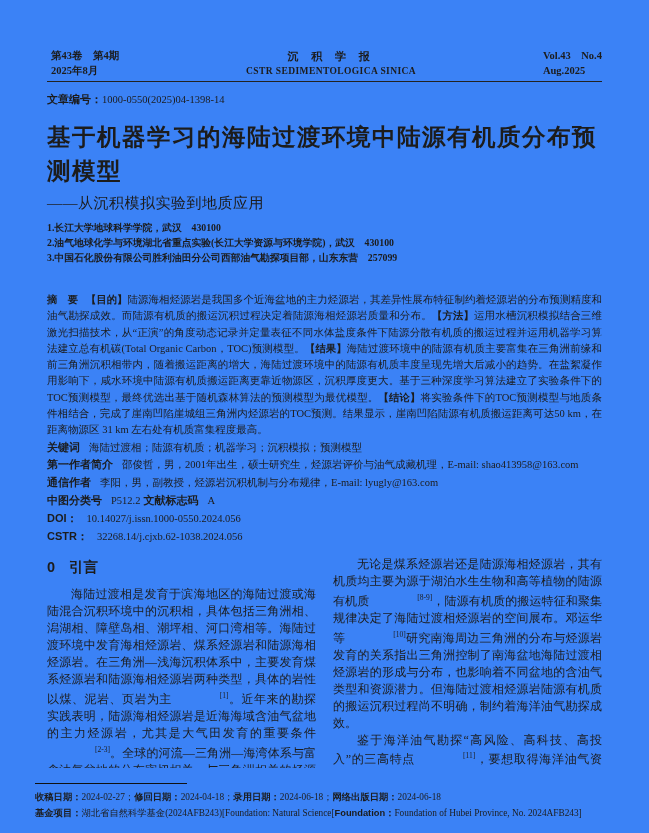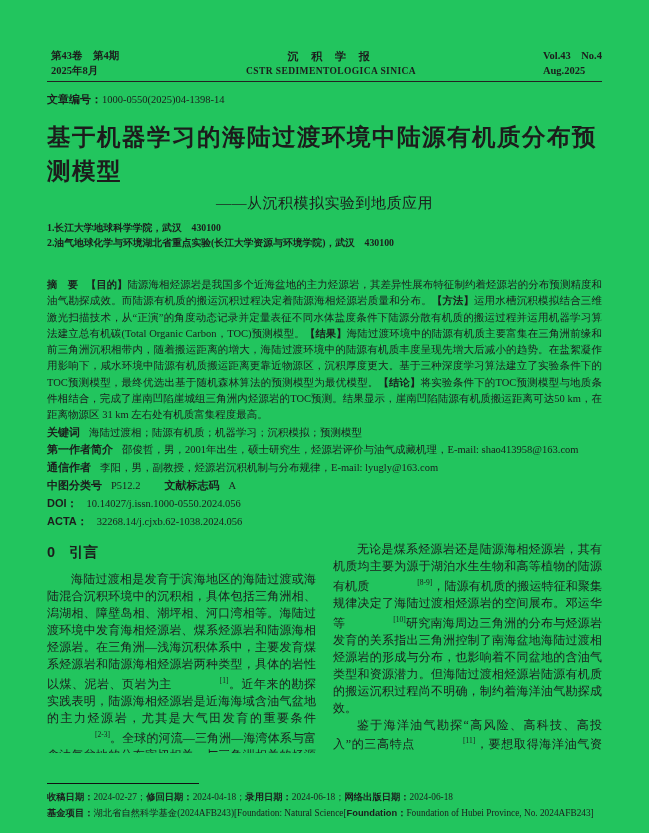--- a/index.html
+++ b/index.html
@@ -1,60 +1,60 @@
 <!DOCTYPE html>
 <html><head>
 <meta charset="utf-8">
 <style>
   html,body{margin:0;padding:0;background:#e8e8e8;}
   .page{
     position:relative; width:649px; height:833px; margin:0 auto;
-    background:#22c55e; color:#1c1c1c; box-sizing:border-box;
+    background:#3b82f6; color:#1c1c1c; box-sizing:border-box;
     padding:48px 47px 0 47px; overflow:hidden;
     font-family:"Liberation Serif","DejaVu Serif",serif;
   }
   
   .hdr{display:flex; justify-content:space-between; align-items:flex-start;}
   .hdr-left,.hdr-right{font-size:10.5px; font-weight:bold; line-height:15px; white-space:nowrap;}
   .hdr-left{text-align:left; padding-left:4px;}
   .hdr-right{text-align:left;}
   .hdr-center{text-align:center; flex:1;}
   .jcn{font-size:11px; font-weight:bold; letter-spacing:5px; line-height:16px;}
   .jen{font-size:9.5px; font-weight:bold; letter-spacing:.4px; line-height:14px; font-family:"Liberation Serif","DejaVu Serif",serif;}
   .rule{border-bottom:1.3px solid #222; margin-top:3px;}
   
   .artnum{margin-top:10px; font-size:10.5px; line-height:15px;}
   .lbl{font-weight:bold; font-family:"Liberation Sans","DejaVu Sans",sans-serif; font-size:11px;}
   
   .title{margin:13px 0 0 0; font-family:"Liberation Sans","DejaVu Sans",sans-serif;
     font-weight:bold; font-size:23.5px; line-height:34px; letter-spacing:1.5px;}
-  .subtitle{margin-top:5px; font-size:15px; line-height:21px; letter-spacing:.5px;text-align:center;}
+  .subtitle{margin-top:5px; font-size:15px; line-height:21px; letter-spacing:.5px;}
   
   .authors{margin-top:21px; font-size:15px; line-height:20px; letter-spacing:.5px;}
   .authors sup{font-size:9px;}
   .affils{margin-top:6px;}
   .affil{font-size:9.8px; line-height:15px; font-weight:600;}
   
   .abstract{margin:27px 0 0 0; font-size:10.5px; line-height:16.3px; text-align:justify;}
   .abstract .lbl{margin-right:8px;}
   .abstract b{font-family:"Liberation Sans","DejaVu Sans",sans-serif; font-size:10.3px;}
   .meta{margin:0; font-size:10.5px; line-height:16.8px;}
   .meta .lbl{margin-right:9px;}
-  .meta .lbl2{margin-left:24px; margin-right:9px;}
+  .meta .lbl2{margin-left:3px; margin-right:9px;}
   .latin{font-family:"Liberation Serif","DejaVu Serif",serif;}
   
   .columns{display:flex; gap:17px; margin-top:11px; height:212px; overflow:hidden;}
   .col{flex:1; min-width:0;}
   .section{margin:2px 0 9px 0; font-family:"Liberation Sans","DejaVu Sans",sans-serif;
     font-weight:bold; font-size:14.5px; line-height:19px;}
   .section .st{margin-left:14px;}
   .body-p{margin:0; font-size:12px; line-height:16.9px; text-align:justify; text-indent:2em;}
   .body-p sup{font-size:7.5px;padding-left:48px;}
   
-  .footnote{position:absolute; left:47px; right:47px; bottom:12px;}
+  .footnote{position:absolute; left:35px; right:47px; bottom:12px;}
   .fn-rule{width:152px; border-top:1.5px solid #111; margin-bottom:5px;}
   .fn-line{margin:0; font-size:9.3px; line-height:16px; white-space:nowrap; overflow:hidden;}
   .fn-line b{font-family:"Liberation Sans","DejaVu Sans",sans-serif; font-size:9.3px;}
 </style>
 </head>
 <body>
 
 <div class="page">
 
   <div class="hdr">
@@ -77,20 +77,21 @@
     <b class="lbl">文章编号：</b><span class="latin">1000-0550(2025)04-1398-14</span>
   </div>
 
   <h1 class="title">基于机器学习的海陆过渡环境中陆源有机质分布预测模型</h1>
   <div class="subtitle">——从沉积模拟实验到地质应用</div>
 
 
   <div class="affils">
     <div class="affil">1.长江大学地球科学学院，武汉　430100</div>
     <div class="affil">2.油气地球化学与环境湖北省重点实验(长江大学资源与环境学院)，武汉　430100</div>
+    <div class="affil">3.中国石化股份有限公司胜利油田分公司西部油气勘探项目部，山东东营　257099</div>
   </div>
 
   <p class="abstract">
     <b class="lbl">摘　要</b><b>【目的】</b><span>陆源海相烃源岩是我国多个近海盆地的主力烃源岩，其差异性展布特征制约着烃源岩的分布预测精度和油气勘探成效。而陆源有机质的搬运沉积过程决定着陆源海相烃源岩质量和分布。</span><b>【方法】</b><span>运用水槽沉积模拟结合三维激光扫描技术，从“正演”的角度动态记录并定量表征不同水体盐度条件下陆源分散有机质的搬运过程并运用机器学习算法建立总有机碳(Total Organic Carbon，TOC)预测模型。</span><b>【结果】</b><span>海陆过渡环境中的陆源有机质主要富集在三角洲前缘和前三角洲沉积相带内，随着搬运距离的增大，海陆过渡环境中的陆源有机质丰度呈现先增大后减小的趋势。在盐絮凝作用影响下，咸水环境中陆源有机质搬运距离更靠近物源区，沉积厚度更大。基于三种深度学习算法建立了实验条件下的TOC预测模型，最终优选出基于随机森林算法的预测模型为最优模型。</span><b>【结论】</b><span>将实验条件下的TOC预测模型与地质条件相结合，完成了崖南凹陷崖城组三角洲内烃源岩的TOC预测。结果显示，崖南凹陷陆源有机质搬运距离可达50 km，在距离物源区 31 km 左右处有机质富集程度最高。</span>
   </p>
 
   <p class="meta">
     <b class="lbl">关键词</b><span>海陆过渡相；陆源有机质；机器学习；沉积模拟；预测模型</span>
   </p>
   <p class="meta">
@@ -99,21 +100,21 @@
   <p class="meta">
     <b class="lbl">通信作者</b><span>李阳，男，副教授，烃源岩沉积机制与分布规律，E-mail: lyugly@163.com</span>
   </p>
   <p class="meta">
     <b class="lbl">中图分类号</b><span class="latin">P512.2</span><b class="lbl lbl2">文献标志码</b><span class="latin">A</span>
   </p>
   <p class="meta">
     <b class="lbl">DOI：</b><span class="latin">10.14027/j.issn.1000-0550.2024.056</span>
   </p>
   <p class="meta">
-    <b class="lbl">ACTA：</b><span class="latin">32268.14/j.cjxb.62-1038.2024.056</span>
+    <b class="lbl">CSTR：</b><span class="latin">32268.14/j.cjxb.62-1038.2024.056</span>
   </p>
 
   <div class="columns">
     <div class="col">
       <h2 class="section">
         <span>0</span><span class="st">引言</span>
       </h2>
       <p class="body-p">
         <span>海陆过渡相是发育于滨海地区的海陆过渡或海陆混合沉积环境中的沉积相，具体包括三角洲相、潟湖相、障壁岛相、潮坪相、河口湾相等。海陆过渡环境中发育海相烃源岩、煤系烃源岩和陆源海相烃源岩。在三角洲—浅海沉积体系中，主要发育煤系烃源岩和陆源海相烃源岩两种类型，具体的岩性以煤、泥岩、页岩为主</span><sup>[1]</sup><span>。近年来的勘探实践表明，陆源海相烃源岩是近海海域含油气盆地的主力烃源岩，尤其是大气田发育的重要条件</span><sup>[2-3]</sup><span>。全球的河流—三角洲—海湾体系与富含油气盆地的分布密切相关，与三角洲相关的烃源岩和储层一直是学者们研究的重点</span>
       </p>

